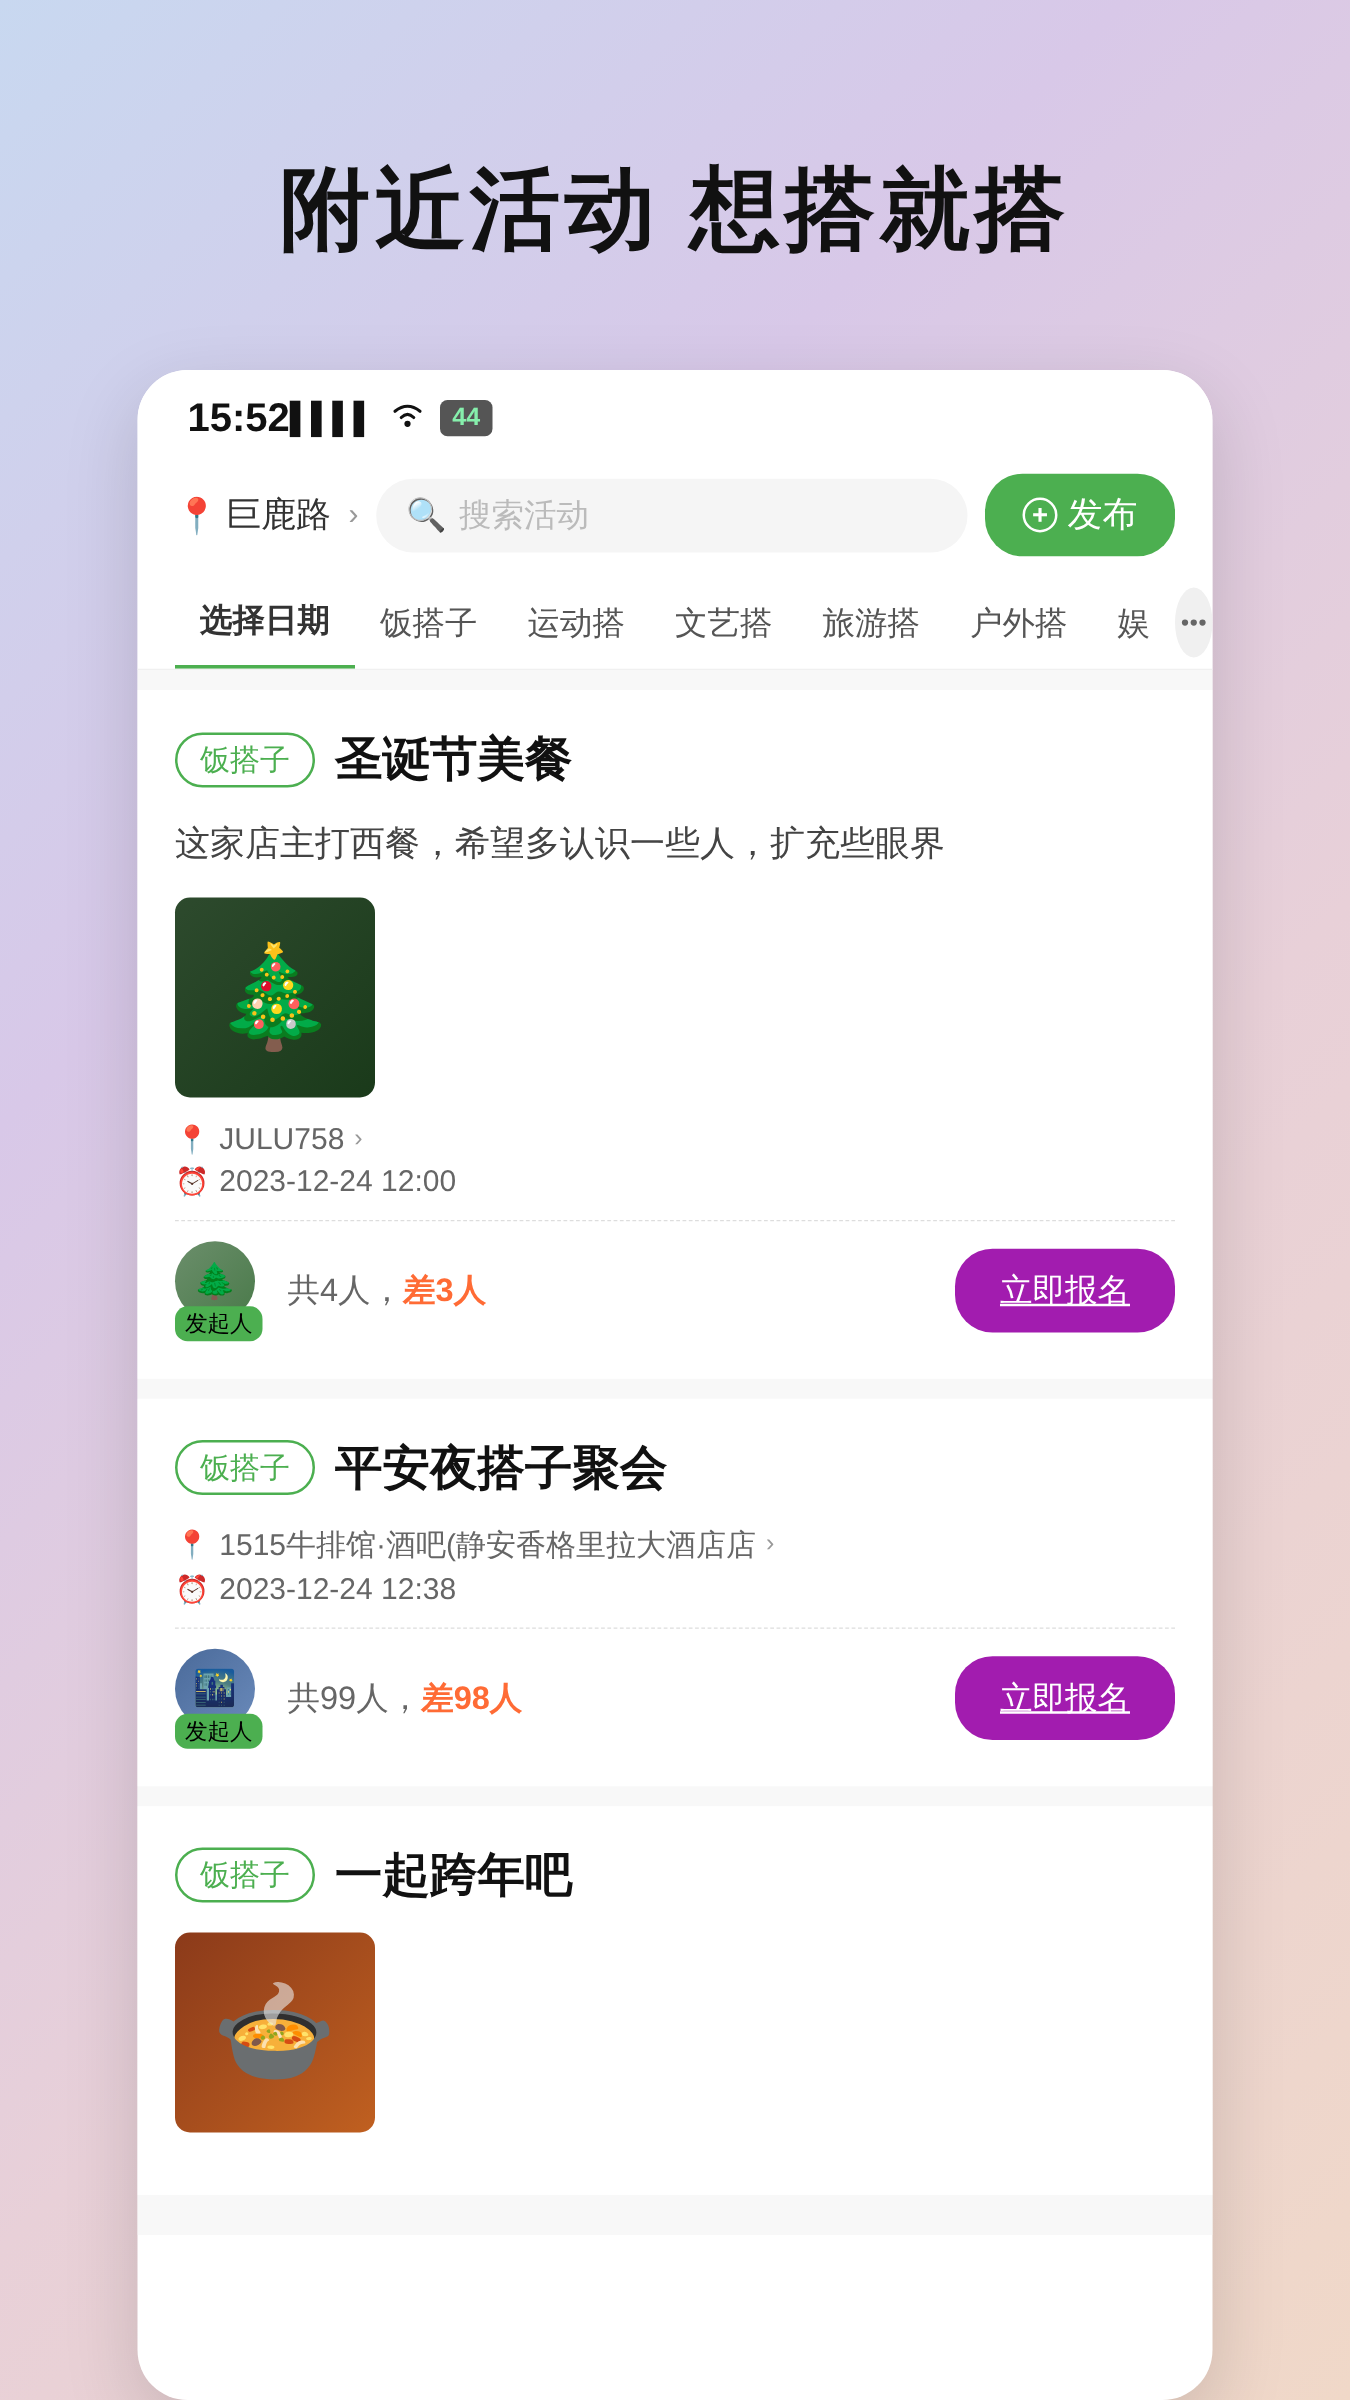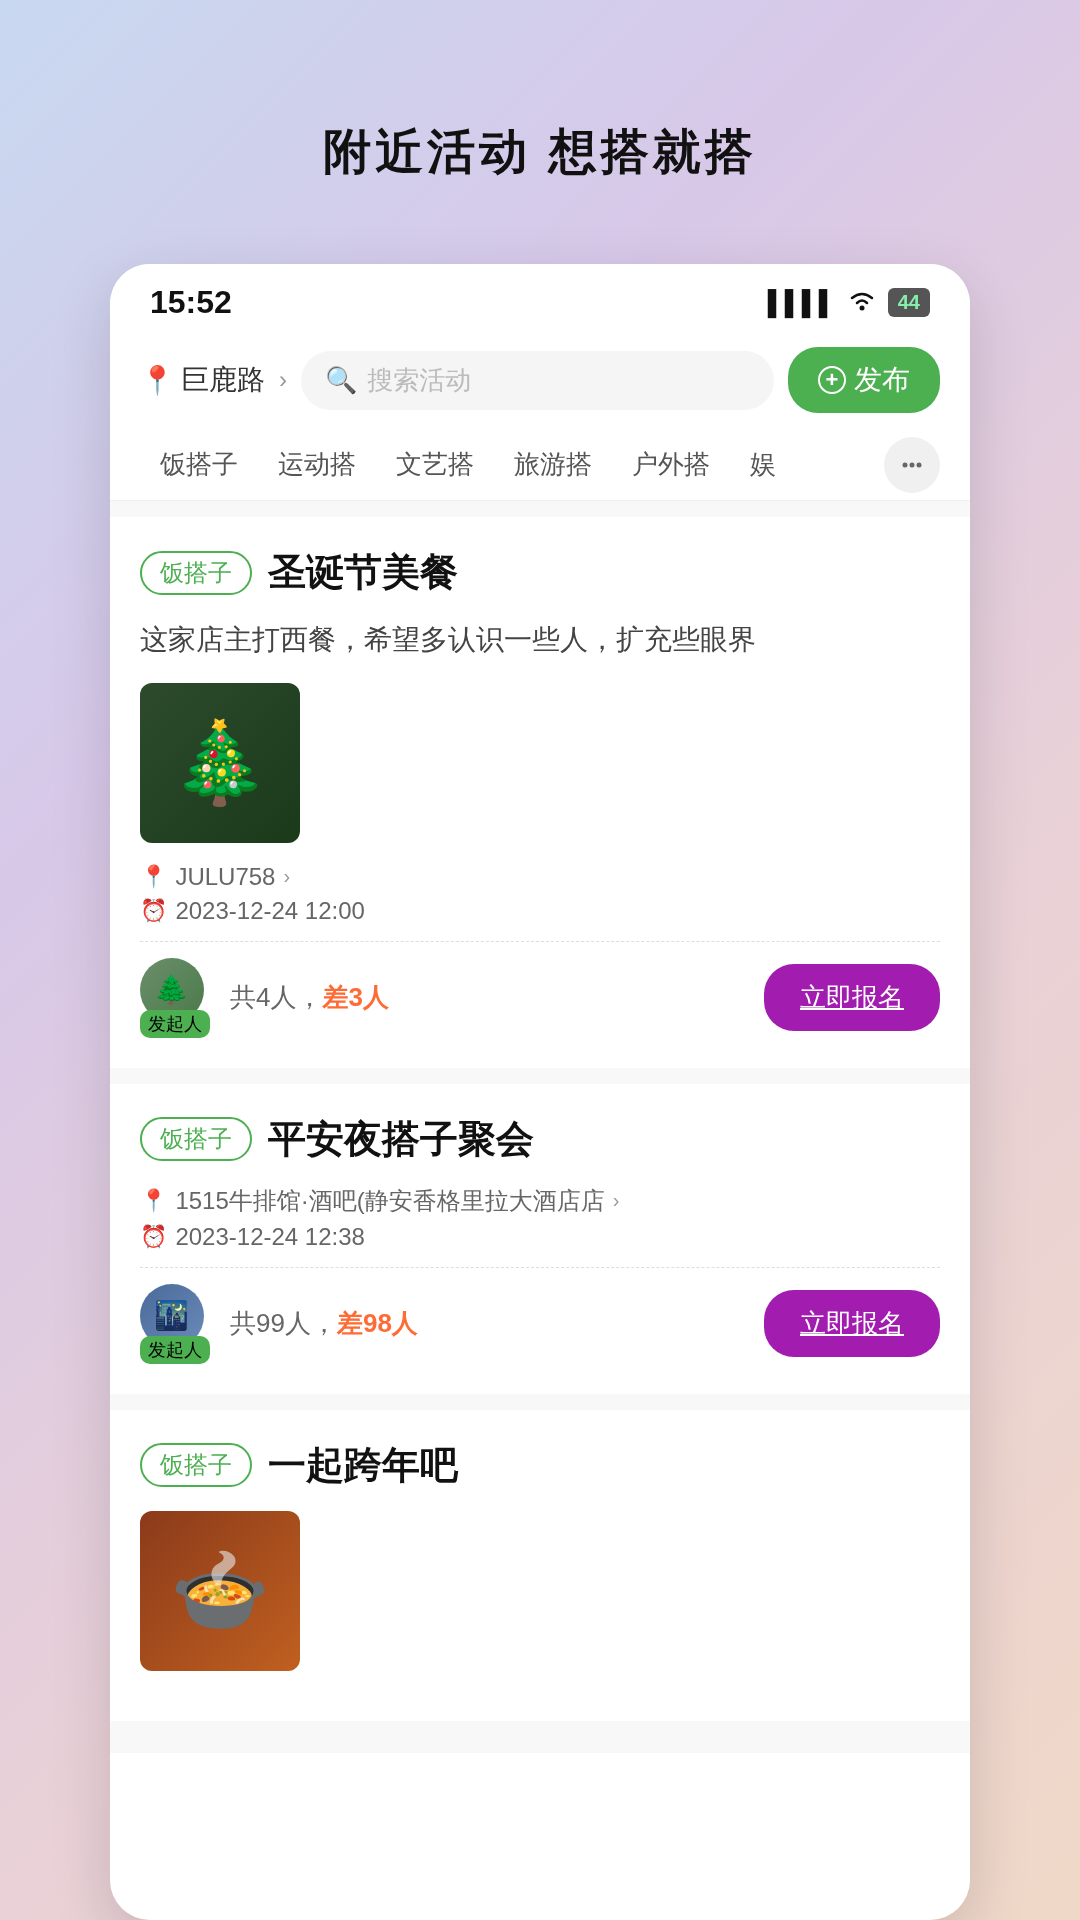--- a/index.html
+++ b/index.html
@@ -8,42 +8,42 @@
       width: 1080px;
       min-height: 1920px;
       font-family: -apple-system, 'PingFang SC', 'Microsoft YaHei', sans-serif;
       background: linear-gradient(135deg, #c8d8f0 0%, #d8c8e8 30%, #e8d0d8 60%, #f0d8c8 100%);
       display: flex;
       flex-direction: column;
       align-items: center;
     }
 
     .hero-title {
-      font-size: 48px;
+      font-size: 72px;
       font-weight: 900;
       color: #111;
       text-align: center;
       margin-top: 120px;
       margin-bottom: 80px;
       letter-spacing: 4px;
     }
 
     .phone-frame {
       width: 860px;
       background: #fff;
       border-radius: 40px;
       overflow: hidden;
       box-shadow: 0 20px 60px rgba(0,0,0,0.15);
       flex: 1;
     }
 
     
     .status-bar {
       display: flex;
-      justify-content: space-between;
+      justify-content: flex-start;
       align-items: center;
       padding: 20px 40px 10px;
       background: #fff;
     }
     .status-time {
       font-size: 32px;
       font-weight: 600;
       color: #111;
     }
     .status-icons {
@@ -385,20 +385,21 @@
       <span class="search-icon-inner">🔍</span>
       <span class="search-placeholder">搜索活动</span>
     </div>
     <button class="publish-btn">
       <span class="plus-circle">+</span>
       <span>发布</span>
     </button>
   </div>
 
   <div class="category-tabs">
+    <div class="tab-item active">选择日期</div>
     <div class="tab-item">饭搭子</div>
     <div class="tab-item">运动搭</div>
     <div class="tab-item">文艺搭</div>
     <div class="tab-item">旅游搭</div>
     <div class="tab-item">户外搭</div>
     <div class="tab-item">娱</div>
     <div class="tab-more">
       <svg width="30" height="30" viewBox="0 0 30 30">
         <circle cx="8" cy="15" r="2.5" fill="#666"></circle>
         <circle cx="15" cy="15" r="2.5" fill="#666"></circle>

